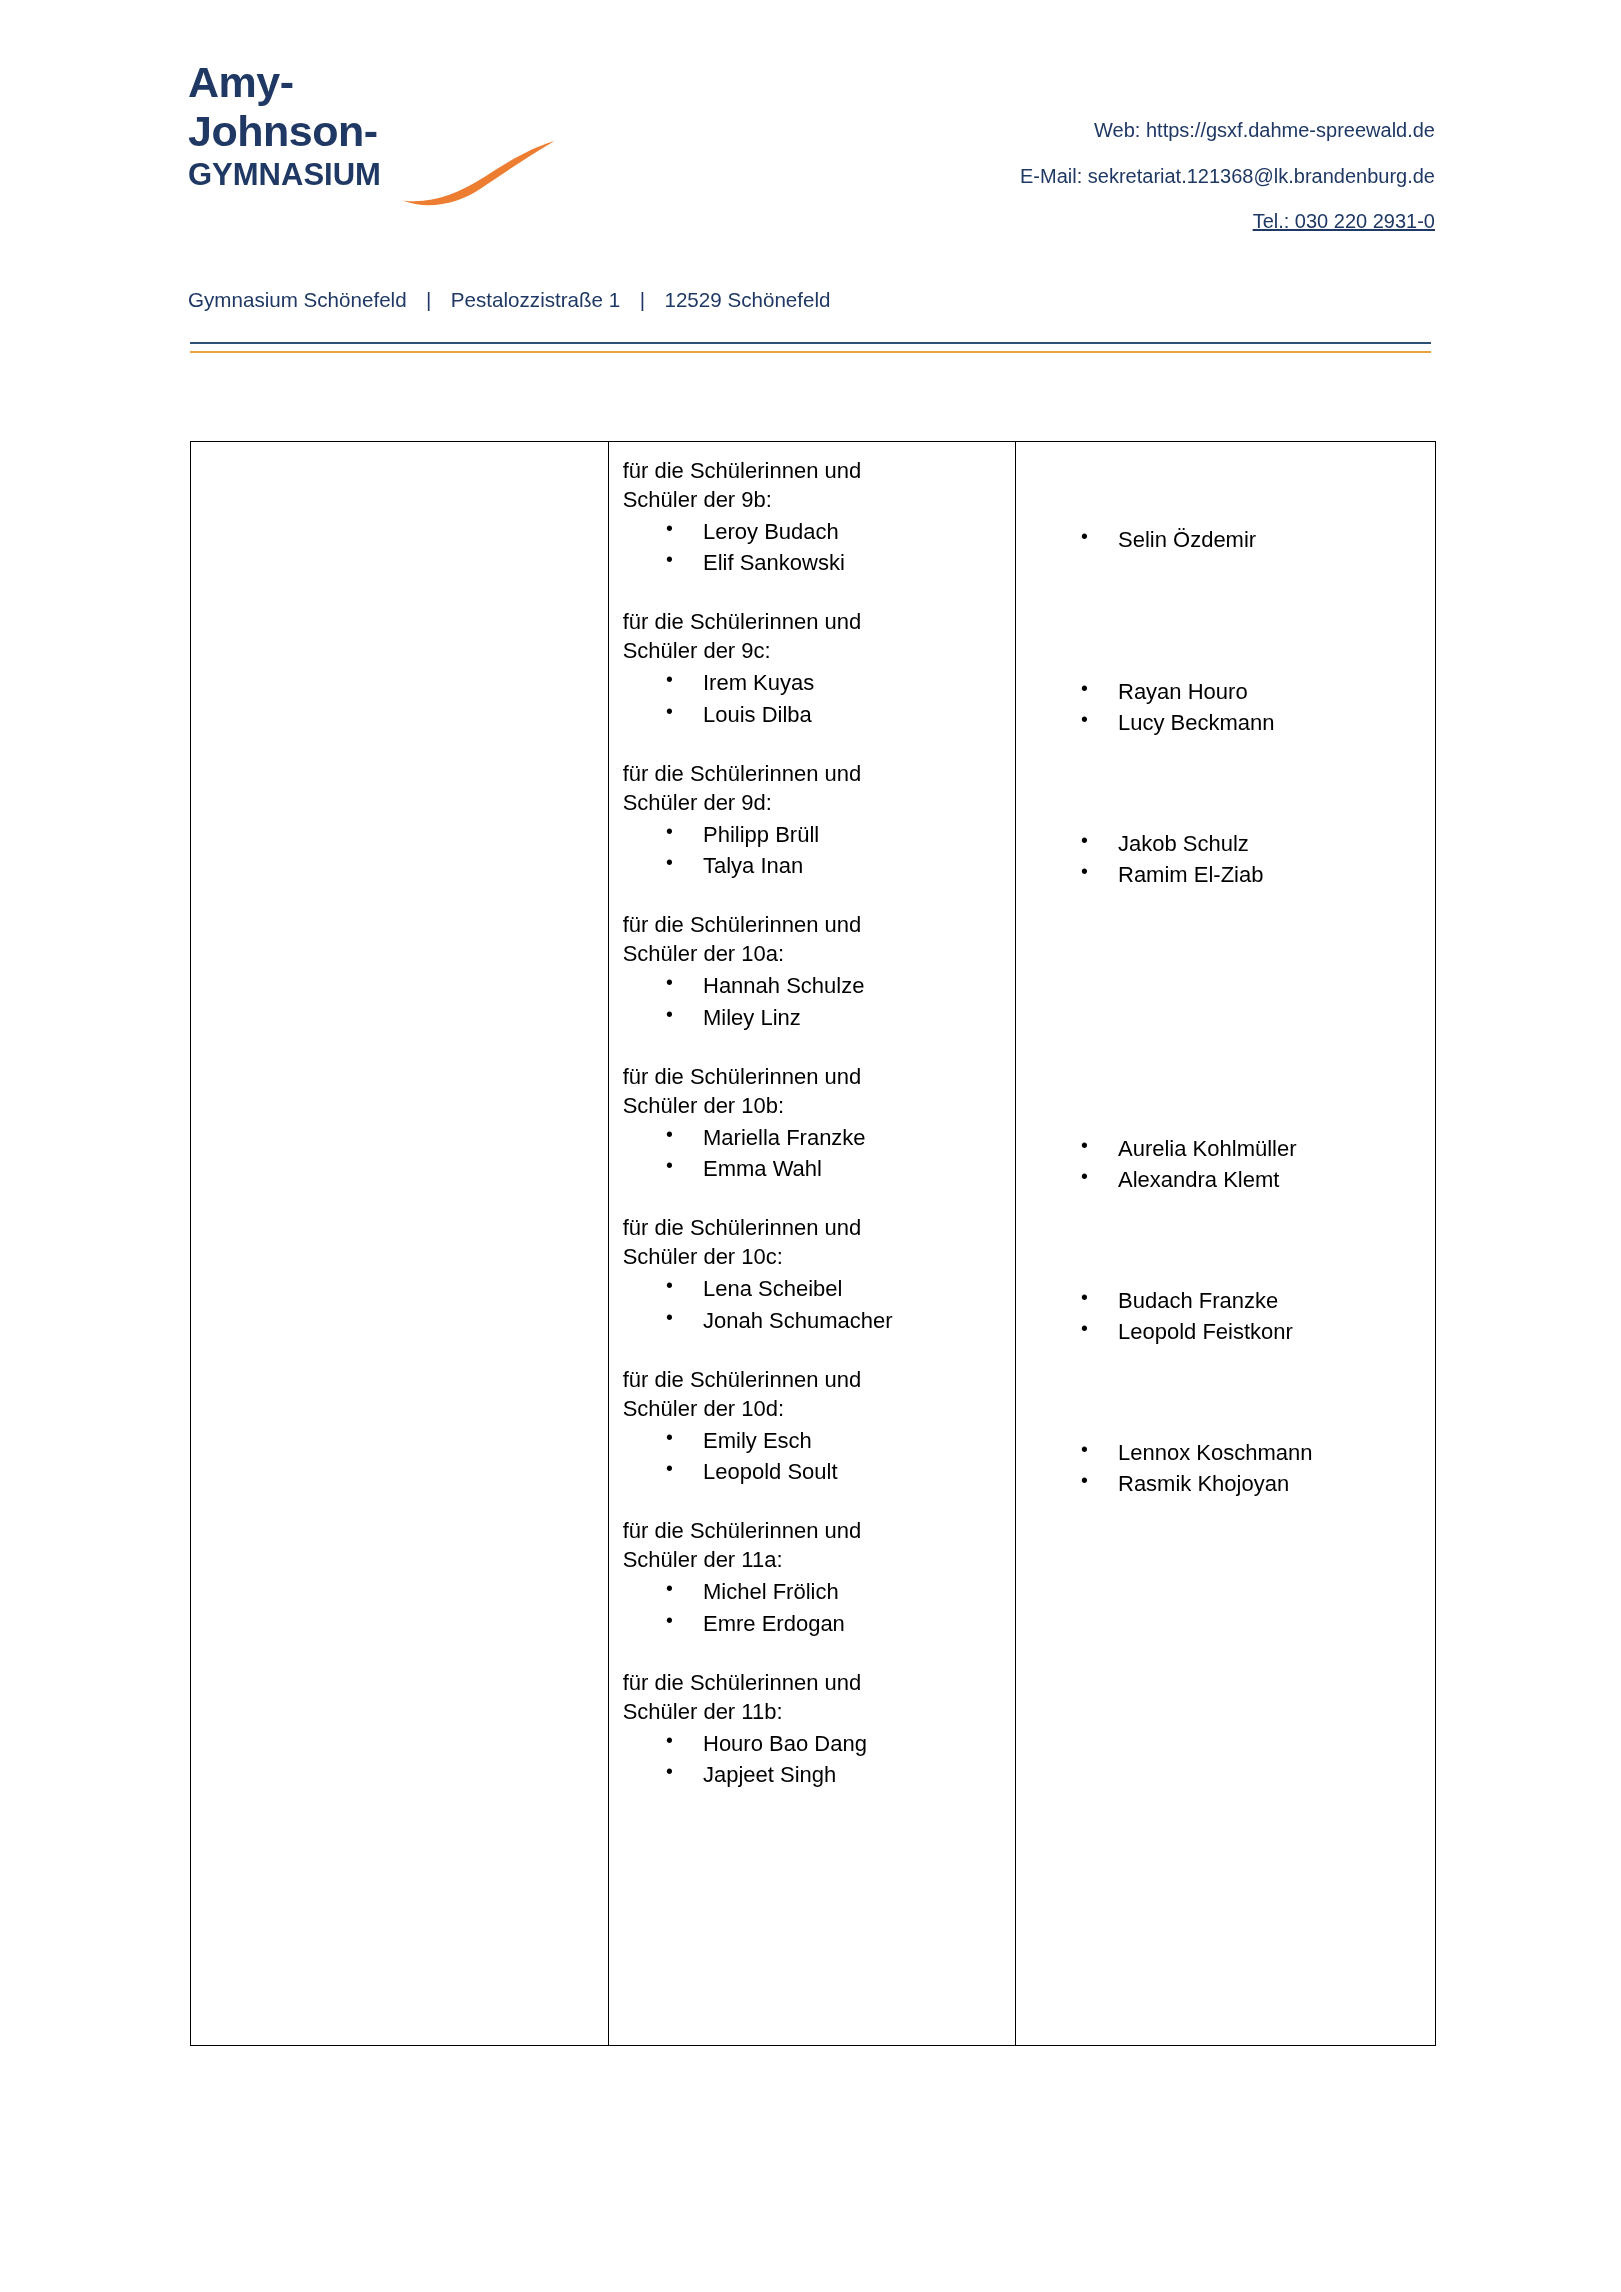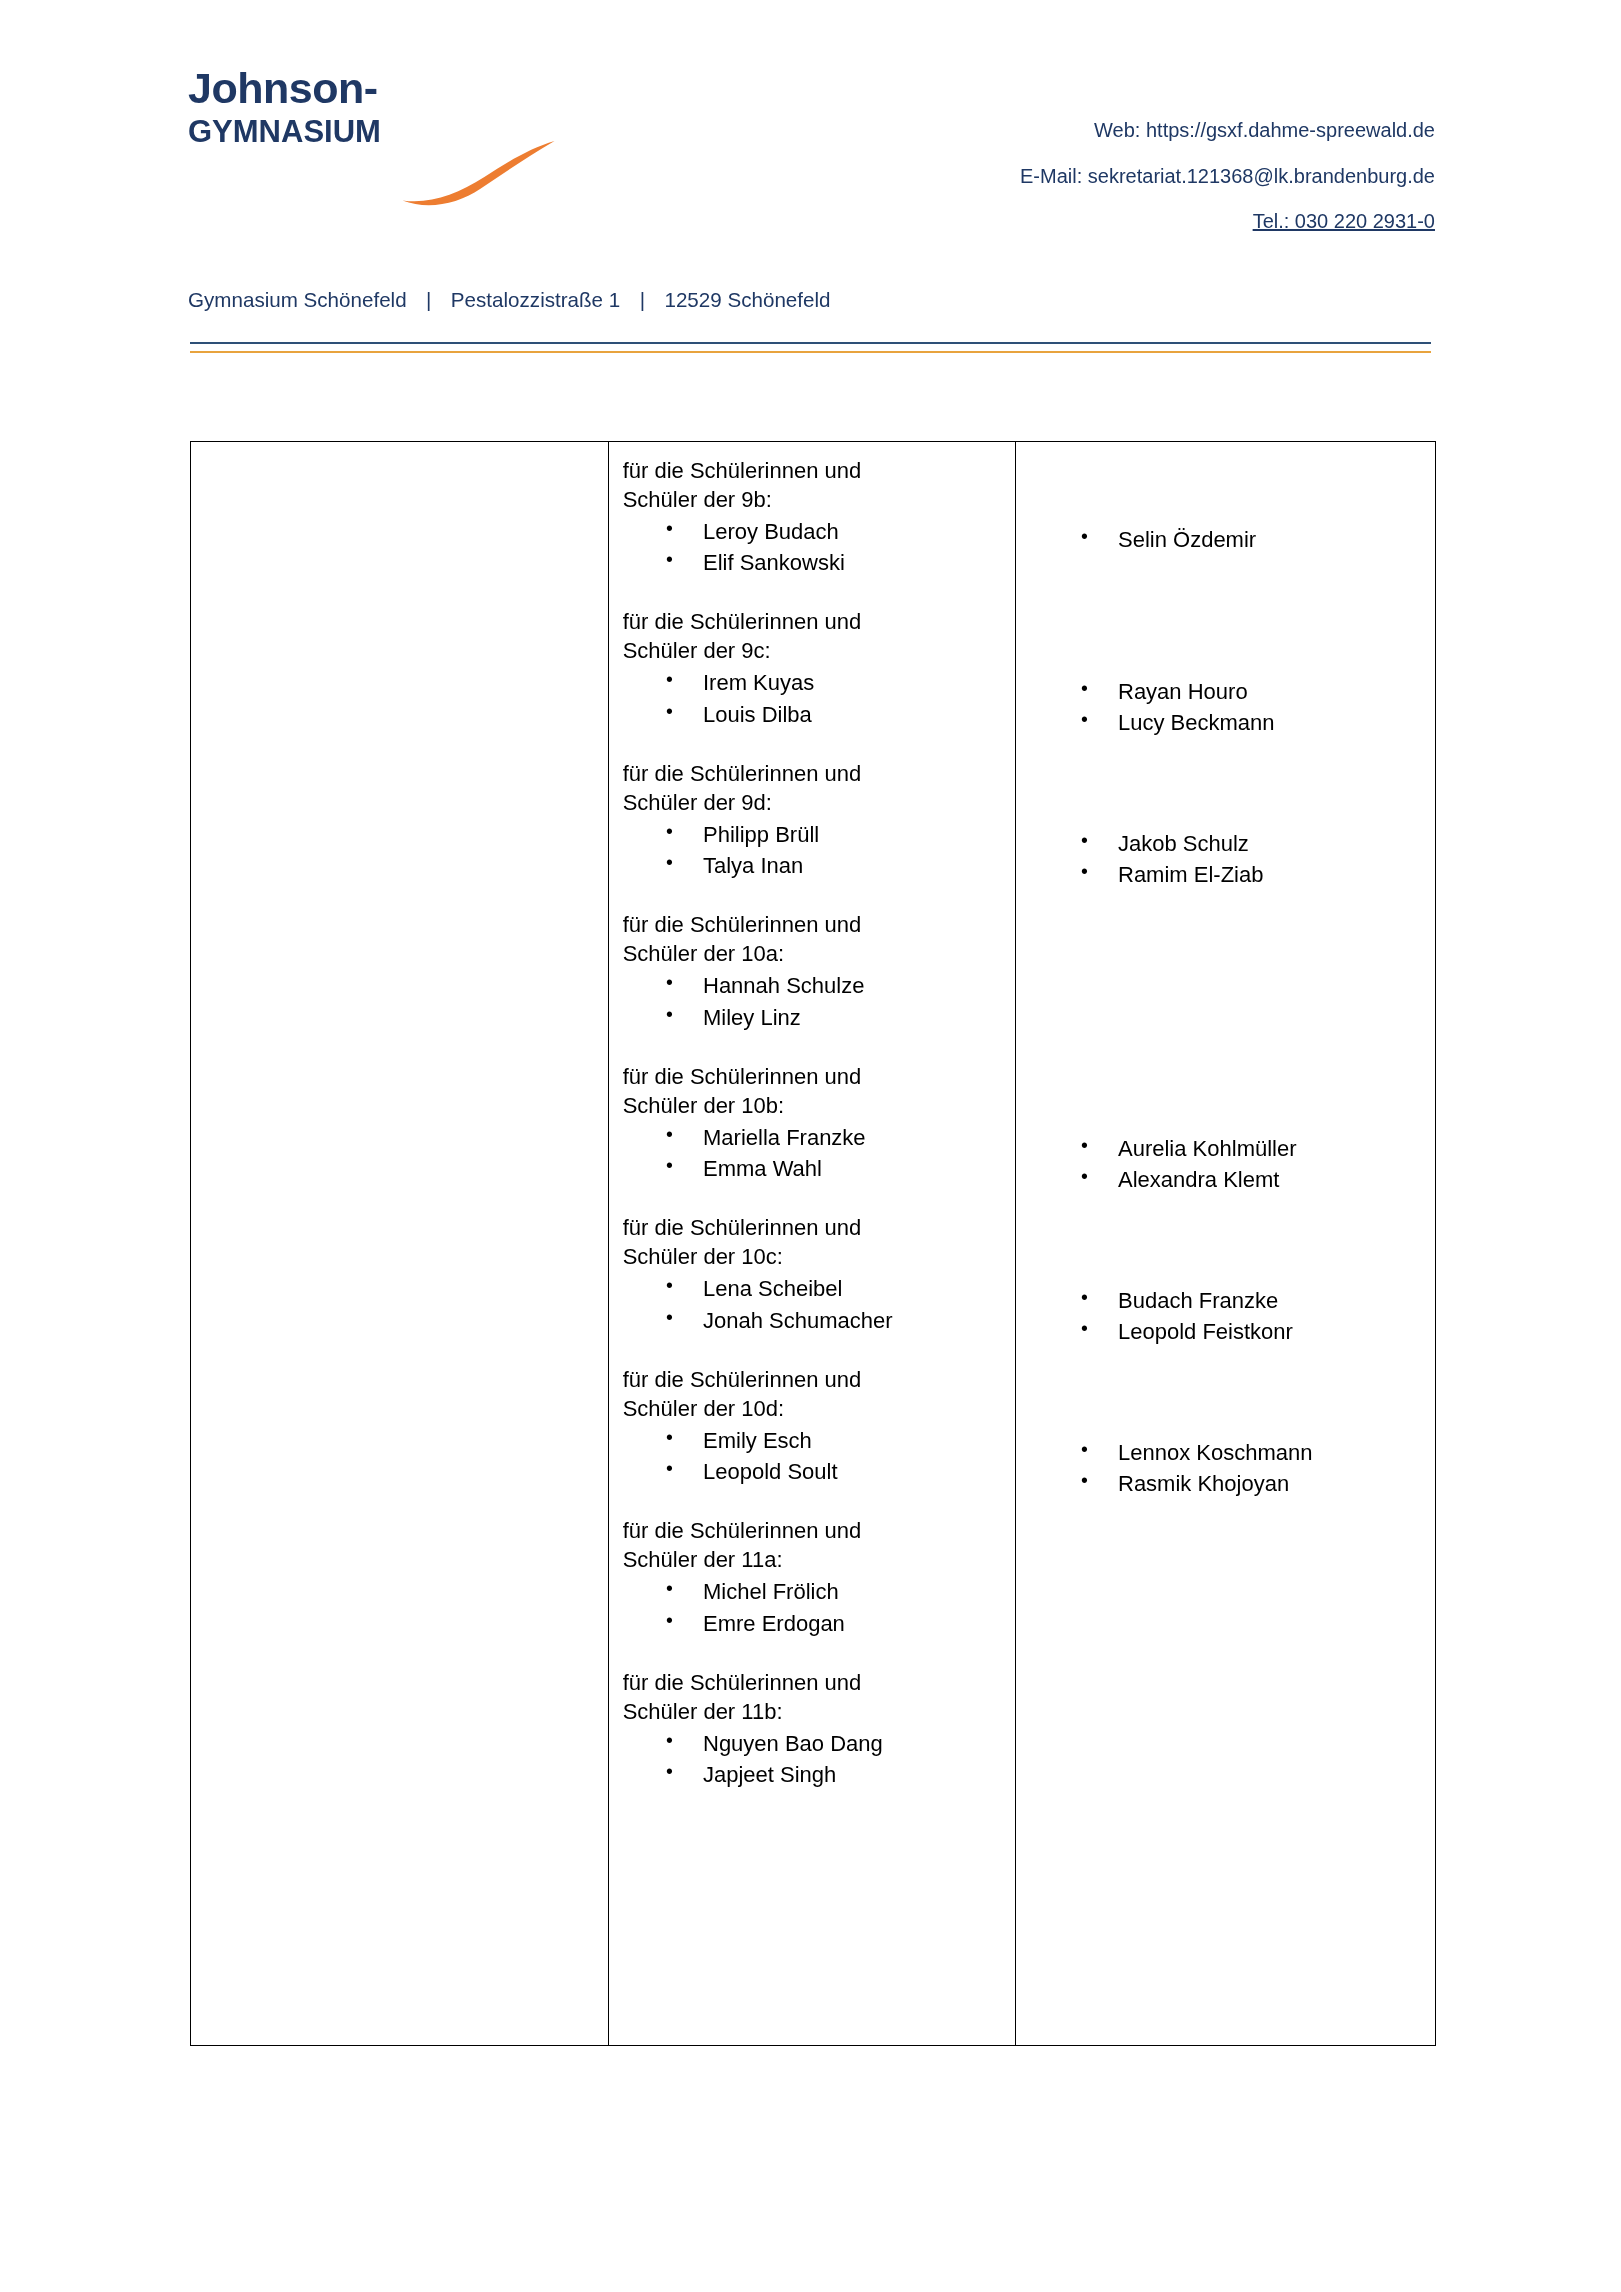--- a/index.html
+++ b/index.html
@@ -184,20 +184,21 @@
   }
 </style>
 </head>
 <body>
 
 <div class="page">
 
   <div class="header">
 
     <div class="logo">
+      <div class="logo-line logo-line-1">Amy-</div>
       <div class="logo-line logo-line-2">Johnson-</div>
       <div class="logo-line logo-line-3">GYMNASIUM</div>
     </div>
 
     <svg class="logo-swoosh" viewBox="0 0 160 80">
       <path d="M2 62 C 30 66, 58 56, 86 38 C 110 22, 134 8, 158 1 C 132 16, 106 34, 82 50 C 58 66, 28 72, 2 62 Z" fill="#ed7d31"></path>
     </svg>
 
     <div class="contact">
       <div>Web: https://gsxf.dahme-spreewald.de</div>
@@ -277,21 +278,21 @@
               <div class="block">
                 <div class="block-title">für die Schülerinnen und<br>Schüler der 11a:</div>
                 <ul class="block-list">
                   <li>Michel Frölich</li>
                   <li>Emre Erdogan</li>
                 </ul>
               </div>
               <div class="block">
                 <div class="block-title">für die Schülerinnen und<br>Schüler der 11b:</div>
                 <ul class="block-list">
-                  <li>Nguyen Bao Dang</li>
+                  <li>Houro Bao Dang</li>
                   <li>Japjeet Singh</li>
                 </ul>
               </div>
             </div>
         </td>
         <td class="col-right">
           <div class="cell-inner-right" id="right-col">
               <div class="rgroup" style="top: 74px;">
                 <ul>
                   <li>Selin Özdemir</li>

